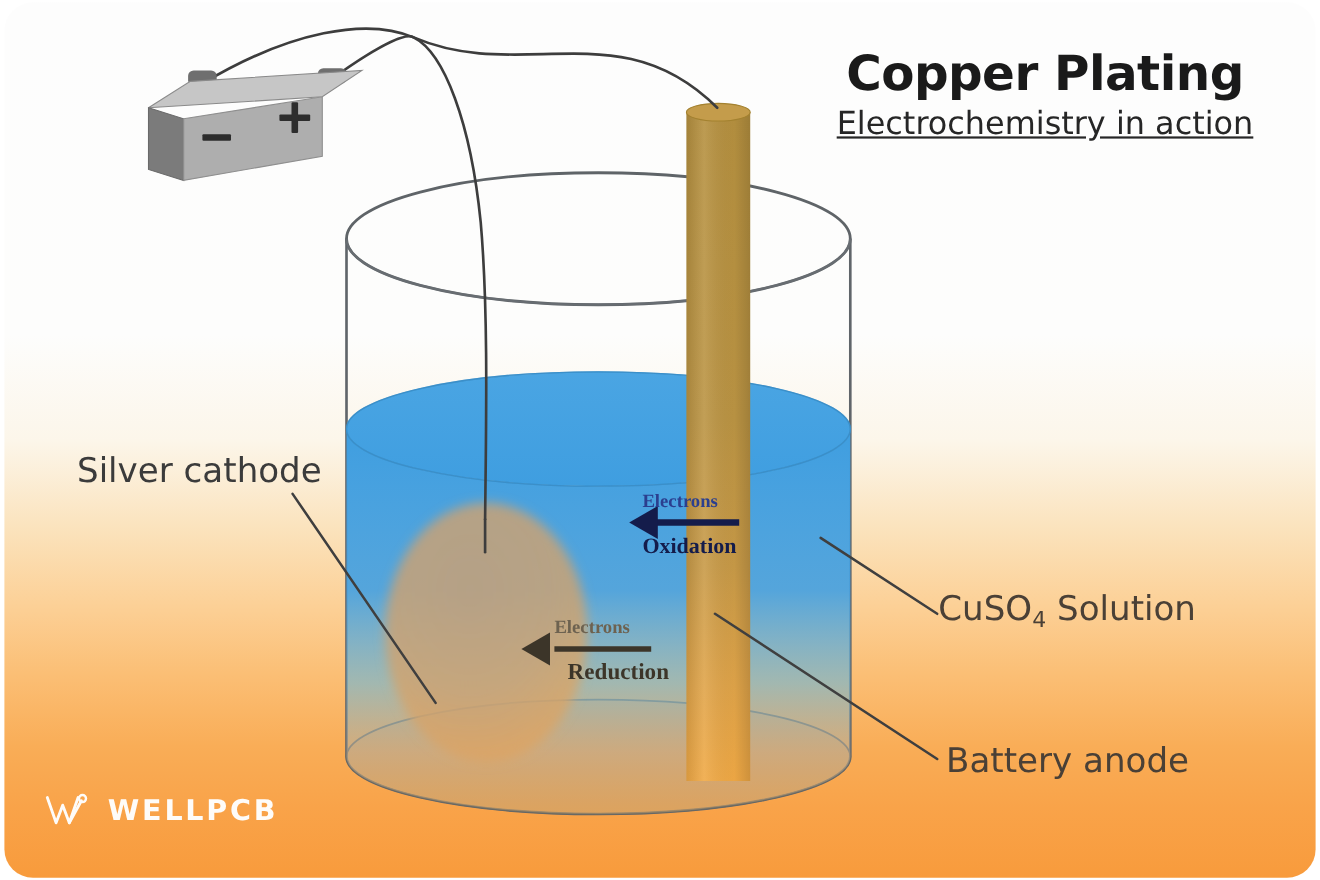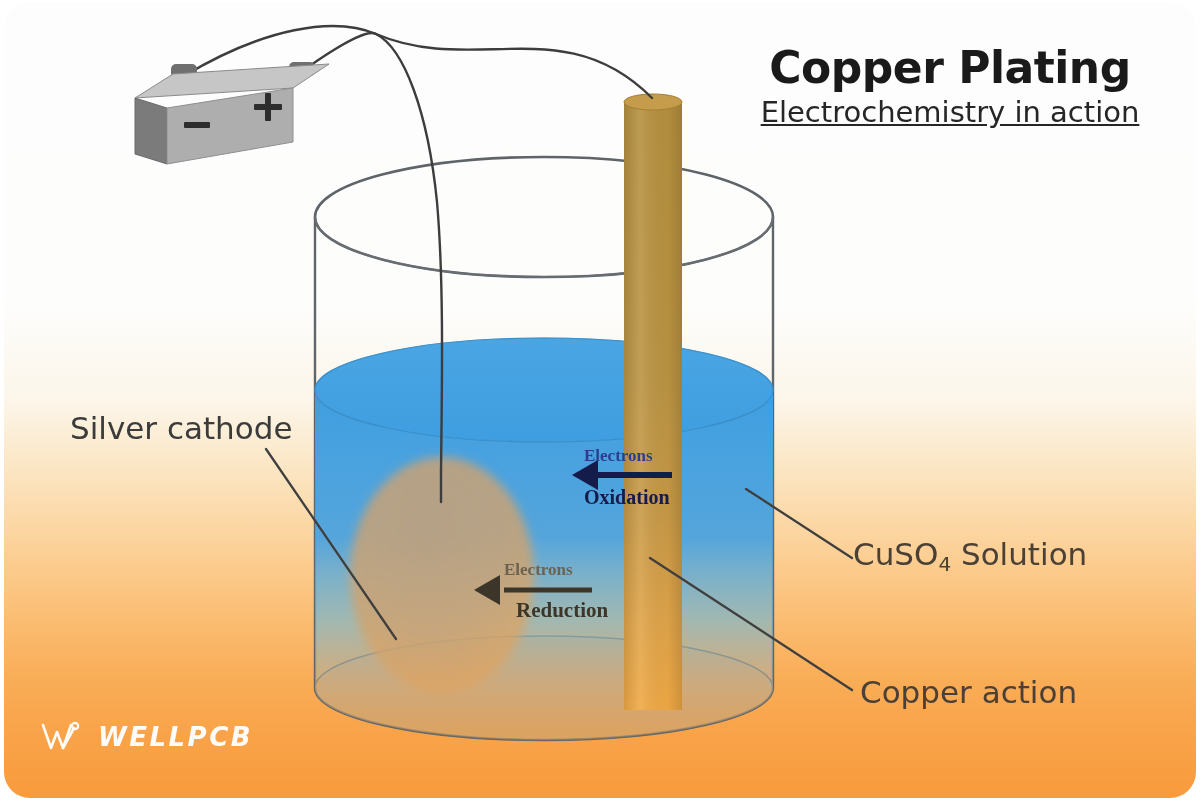--- a/index.html
+++ b/index.html
@@ -144,21 +144,20 @@
     left: 36px;
     bottom: 44px;
     display: flex;
     align-items: center;
     gap: 12px;
     opacity: 0.97;
   }
   #watermark .wm-text {
     font-family: "DejaVu Sans", sans-serif;
     font-weight: bold;
-    font-style: italic;
     font-size: 26px;
     letter-spacing: 2.5px;
     color: #ffffff;
   }
 </style>
 </head>
 <body>
 
 <div id="stage">
   <div id="card">
@@ -275,21 +274,21 @@
     <div class="title-wrap">
       <div class="title-main">Copper Plating</div>
       <div class="title-sub">Electrochemistry in action</div>
     </div>
 
 
     <div class="lbl" id="label-cathode">Silver cathode</div>
 
     <div class="lbl" id="label-solution"><span>CuSO</span><sub>4</sub><span> Solution</span></div>
 
-    <div class="lbl" id="label-anode">Copper action</div>
+    <div class="lbl" id="label-anode">Battery anode</div>
 
     <div class="arrow-note" id="oxidation-electrons">Electrons</div>
     <div class="arrow-note" id="oxidation-word">Oxidation</div>
 
     <div class="arrow-note" id="reduction-electrons">Electrons</div>
     <div class="arrow-note" id="reduction-word">Reduction</div>
 
     <div id="watermark">
       <svg width="46" height="34" viewBox="0 0 46 34">
         <path d="M3 5 L11 28 L17 12 L23 28 L31 5" fill="none" stroke="#ffffff" stroke-width="2.6" stroke-linecap="round" stroke-linejoin="round"></path>

